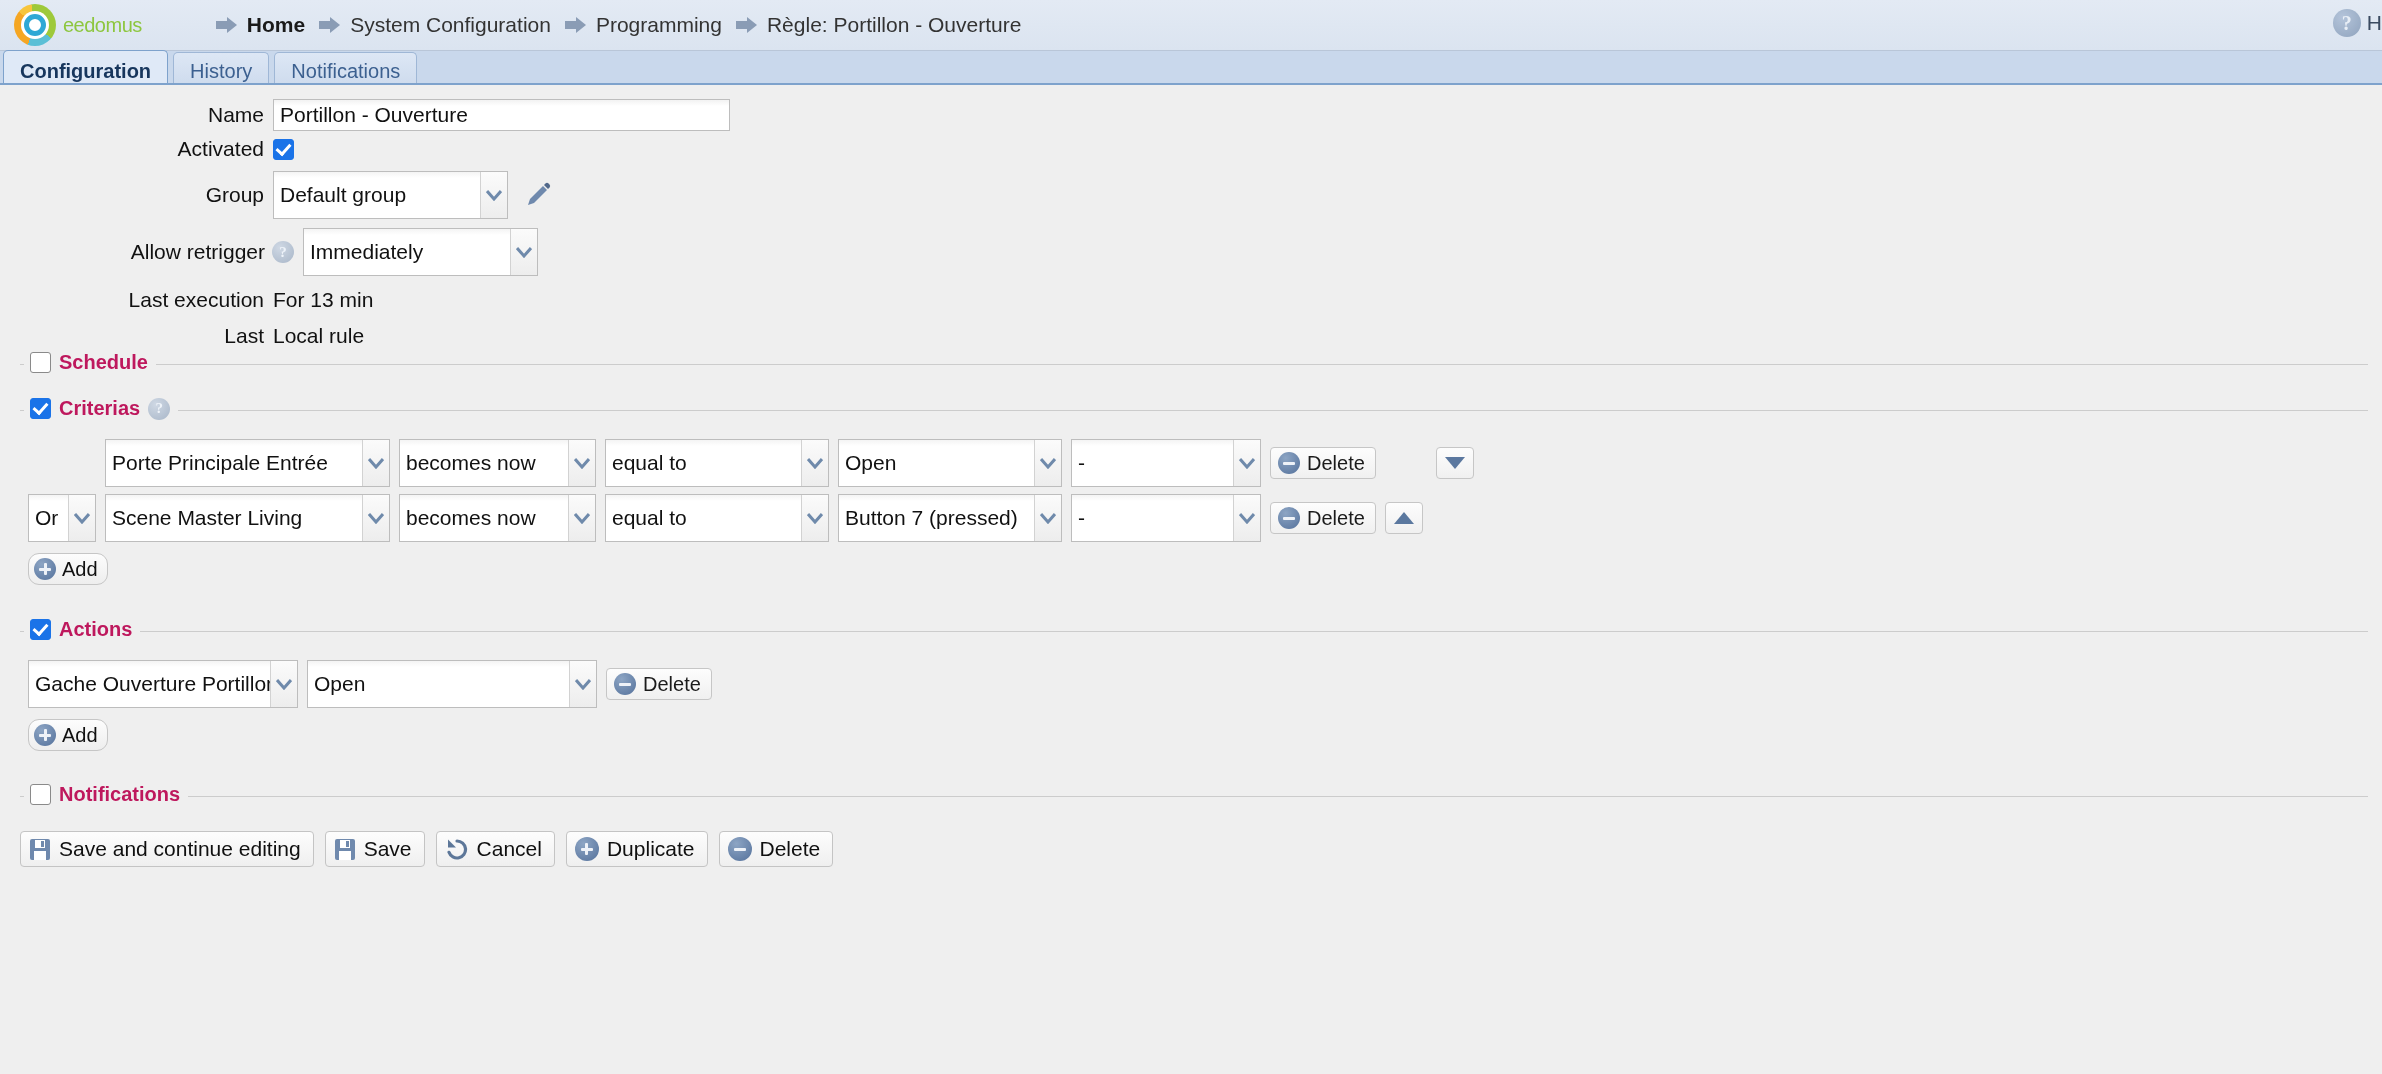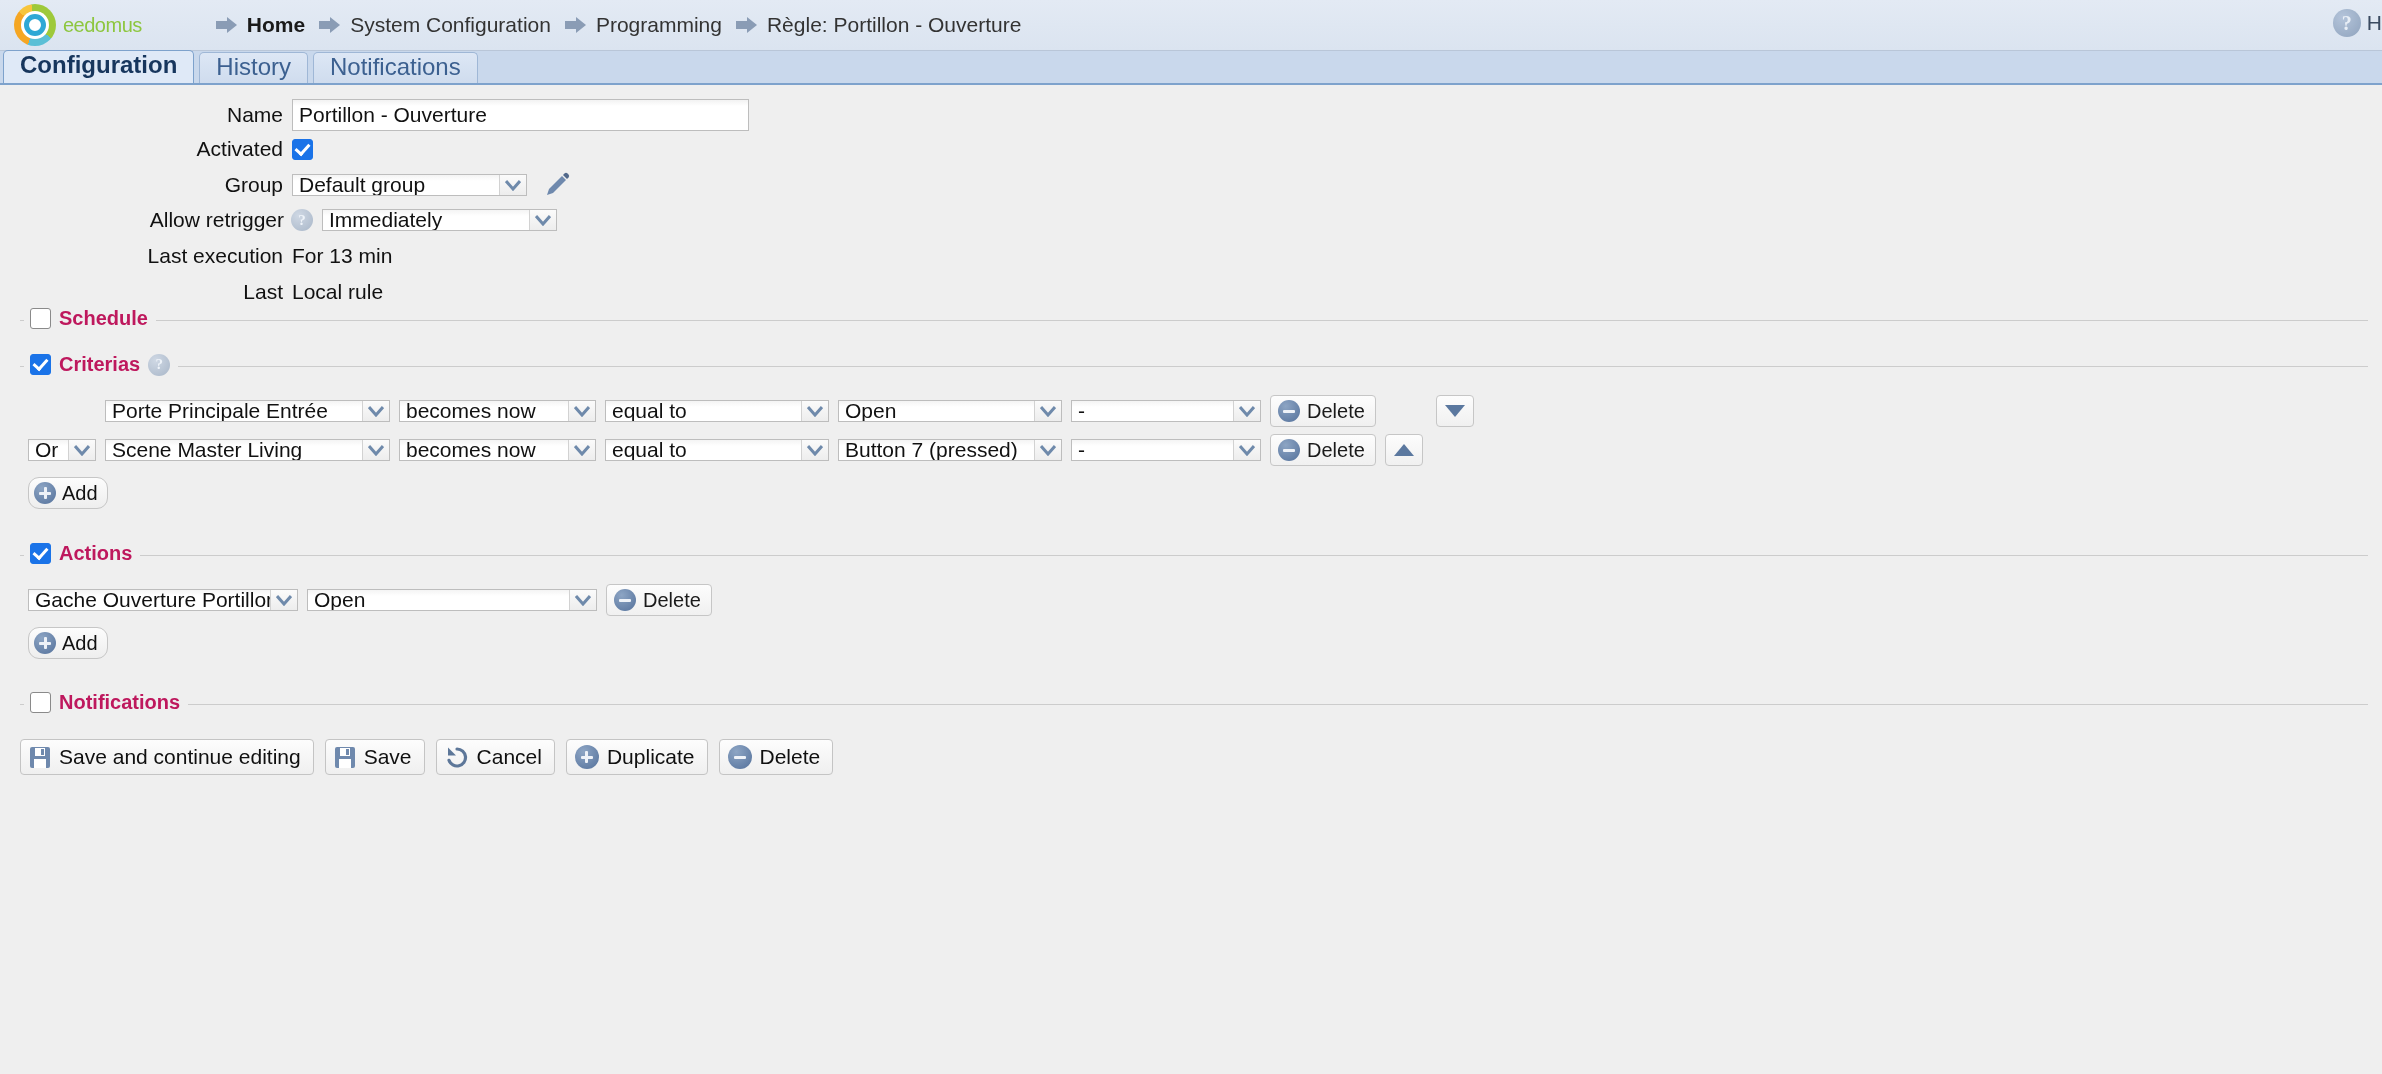--- a/index.html
+++ b/index.html
@@ -68,39 +68,39 @@
     height: 34px;
     background: #c9d8ec;
     border-bottom: 2px solid #7ea2cc;
     display:flex; align-items:flex-end;
     padding-left: 3px;
     position: relative;
   }
   .tab {
     height: 31px; margin-right: 5px;
     padding: 0 16px;
-    display:flex; align-items:flex-start;
-    font-size: 24px;
+    display:flex; align-items:flex-end;
+    font-size: 20px;
     color: #3c6090;
     background: linear-gradient(#dde7f5, #cfdcee);
     border: 1px solid #9fb7d6;
     border-bottom: none;
     border-radius: 5px 5px 0 0;
   }
   .tab.active {
     background: #dfe9f7;
     color: #17365d;
     font-weight: bold;
     border-color: #7ea2cc;
     height: 33px;
   }
 
   
   .content { padding: 0; }
-  .form-rows { padding-top: 14px; padding-left: 19px; }
+  .form-rows { padding-top: 14px; }
   .frow { display:flex; align-items:center; margin-bottom: 6px; }
   .flabel {
     width: 273px; text-align:right; padding-right: 9px;
     font-size: 21px; color:#111;
   }
   .flabel-help { display:flex; align-items:center; justify-content:flex-end; gap:7px;}
   .qmark-sm {
     width: 22px; height: 22px; border-radius:50%; flex:none;
     background: radial-gradient(circle at 35% 30%, #cfd8e4, #a8b6c8);
     color:#eef3f9; font-size:15px; font-weight:bold;
@@ -109,21 +109,21 @@
   }
   input.txt {
     height: 32px; width: 457px;
     font-size: 21px; font-family:"Liberation Sans", sans-serif;
     padding: 2px 6px;
     border: 1px solid #bdbdbd;
     background: linear-gradient(#f2f2f2 0px, #ffffff 6px, #ffffff 100%);
     color:#111;
   }
   .sel {
-    height: 22px;
+    height: 48px;
     display: inline-flex; align-items: stretch;
     border: 1px solid #bdbdbd;
     background: linear-gradient(#f4f4f4 0px, #ffffff 6px, #ffffff 100%);
     text-align: center;
   }
   .sel .val {
     flex: 1 1 auto; display:flex; align-items:center;
     padding: 0 6px; font-size: 21px; color:#111;
     white-space: nowrap; overflow:hidden;
   }

